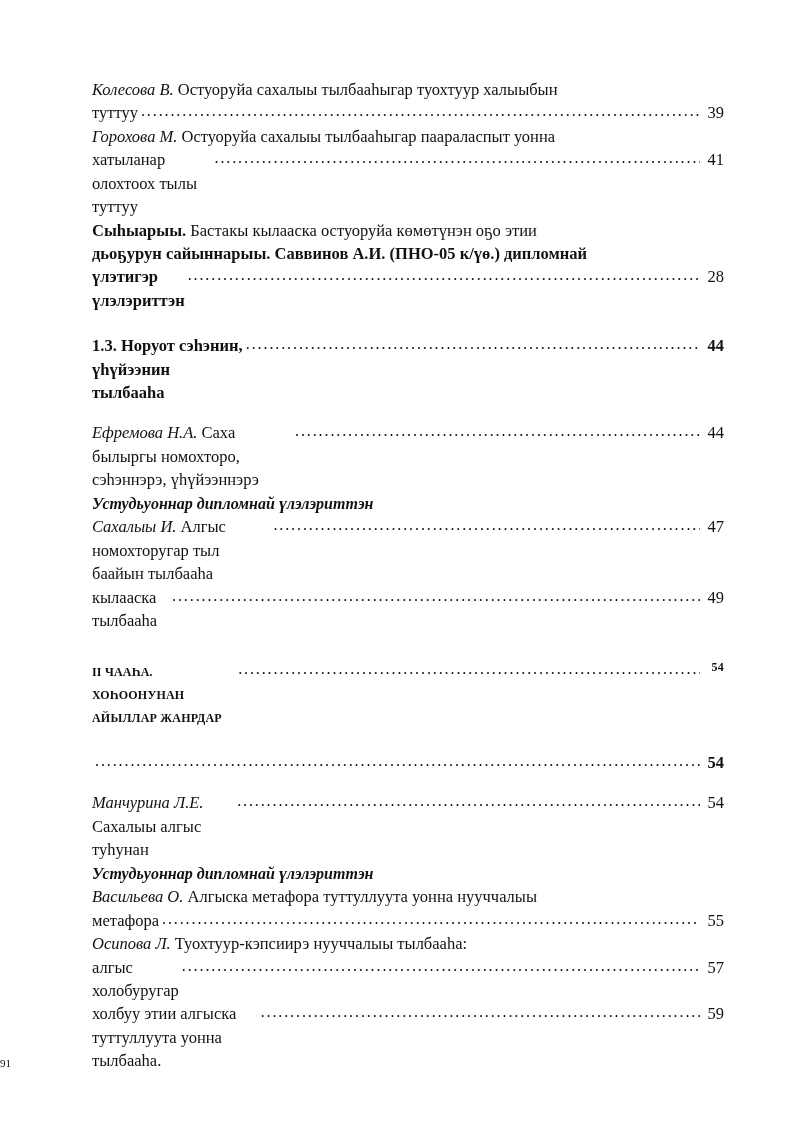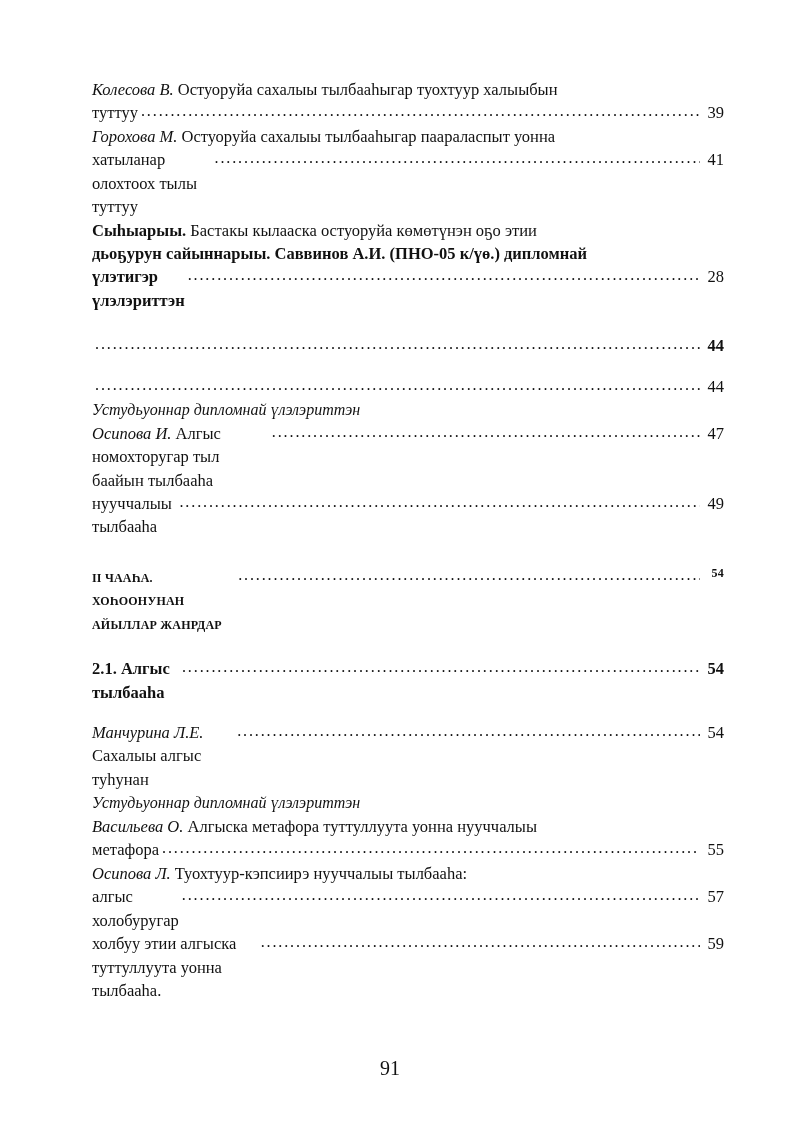--- a/index.html
+++ b/index.html
@@ -58,43 +58,42 @@
     text-align: right;
     min-width: 22px;
   }
   .author {
     font-style: italic;
   }
   .bold {
     font-weight: bold;
   }
   .subhead {
-    font-weight: normal;
+    font-weight: bold;
     font-style: italic;
     font-size: 16px;
   }
   .section-head {
     font-weight: bold;
     font-size: 16.5px;
   }
   .big-head {
     font-weight: bold;
     font-size: 12px;
     letter-spacing: 0.2px;
   }
   .gap-m { height: 17px; }
   .gap-l { height: 22px; }
   .gap-xl { height: 26px; }
   .folio {
     position: absolute;
     left: 0;
     right: 15px;
     top: 1057px;
-    text-align: center;
-    font-size: 20px;
+    font-size: 11px;
   }
 </style>
 </head>
 <body>
 
 <div class="page">
   <div class="toc" id="toc-root">
       <div class="entry">
         <div class="row entry-line">
           <span class="txt"><span class="author">Колесова В.</span><span> Остуоруйа сахалыы тылбааһыгар туохтуур халыыбын</span></span>
@@ -124,62 +123,63 @@
         </div>
         <div class="row entry-line">
           <span class="txt"><span class="bold">үлэтигэр үлэлэриттэн </span></span>
           <span class="dots">................................................................................................................................................................</span>
           <span class="pg">28</span>
         </div>
       </div>
       <div class="gap-l"></div>
       <div class="entry">
         <div class="row entry-line">
+          <span class="txt"><span class="section-head">1.3. Норуот сэһэнин, үһүйээнин тылбааһа </span></span>
           <span class="dots">................................................................................................................................................................</span>
           <span class="pg section-head">44</span>
         </div>
       </div>
       <div class="gap-m"></div>
       <div class="entry">
         <div class="row entry-line">
+          <span class="txt"><span class="author">Ефремова Н.А.</span><span> Саха былыргы номохторо, сэһэннэрэ, үһүйээннэрэ</span></span>
           <span class="dots">................................................................................................................................................................</span>
           <span class="pg">44</span>
         </div>
       </div>
       <div class="entry">
         <div class="row entry-line">
           <span class="txt"><span class="subhead">Устудьуоннар дипломнай үлэлэриттэн</span></span>
         </div>
       </div>
       <div class="entry">
         <div class="row entry-line">
-          <span class="txt"><span class="author">Осипова И.</span><span> Алгыс номохторугар тыл баайын тылбааһа </span></span>
+          <span class="txt"><span class="author">Сахалыы И.</span><span> Алгыс номохторугар тыл баайын тылбааһа </span></span>
           <span class="dots">................................................................................................................................................................</span>
           <span class="pg">47</span>
         </div>
       </div>
       <div class="entry">
         <div class="row entry-line">
-          <span class="txt"><span>нууччалыы тылбааһа </span></span>
+          <span class="txt"><span>кылааска тылбааһа </span></span>
           <span class="dots">................................................................................................................................................................</span>
           <span class="pg">49</span>
         </div>
       </div>
       <div class="gap-xl"></div>
       <div class="entry">
         <div class="row entry-line">
           <span class="txt"><span class="big-head">II ЧААҺА. ХОҺООНУНАН АЙЫЛЛАР ЖАНРДАР </span></span>
           <span class="dots">................................................................................................................................................................</span>
           <span class="pg big-head">54</span>
         </div>
       </div>
       <div class="gap-l"></div>
       <div class="entry">
         <div class="row entry-line">
-          <span class="txt"><span class="section-head">2.1. Алгыс тылбааһа </span></span>
           <span class="dots">................................................................................................................................................................</span>
           <span class="pg section-head">54</span>
         </div>
       </div>
       <div class="gap-m"></div>
       <div class="entry">
         <div class="row entry-line">
           <span class="txt"><span class="author">Манчурина Л.Е.</span><span>  Сахалыы алгыс туһунан</span></span>
           <span class="dots">................................................................................................................................................................</span>
           <span class="pg">54</span>

